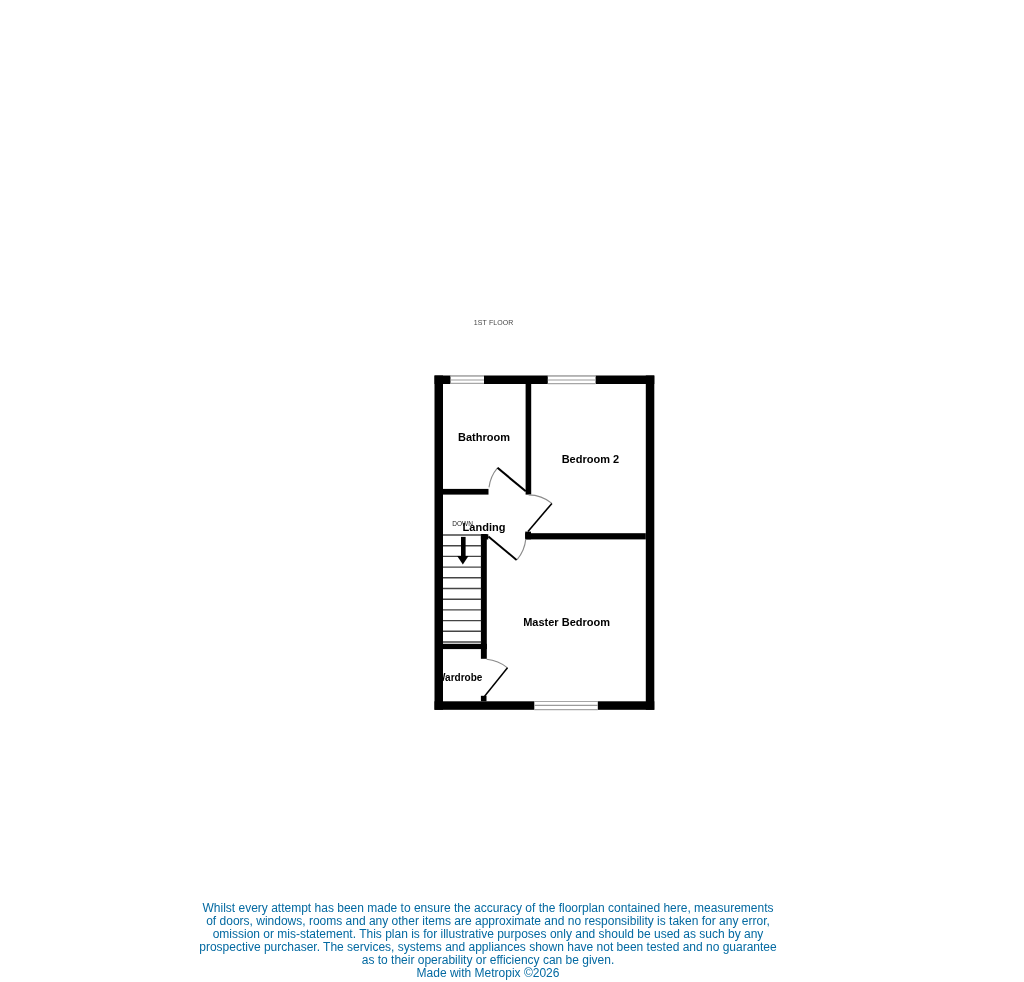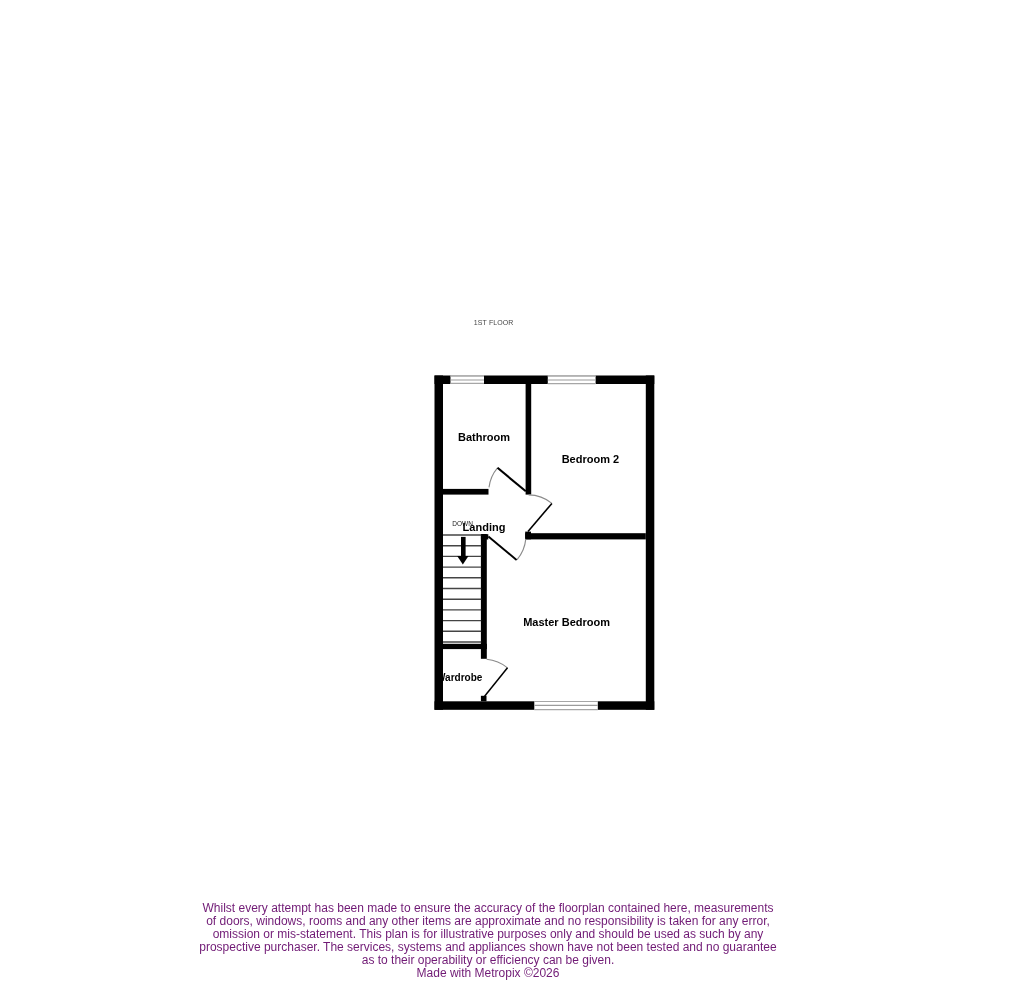--- a/index.html
+++ b/index.html
@@ -1,18 +1,18 @@
 <!DOCTYPE html>
 <html><head>
 <meta charset="utf-8">
 <style>
   html,body{margin:0;padding:0;background:#ffffff;width:1024px;height:982px;overflow:hidden;}
   body{font-family:"Liberation Sans", sans-serif;position:relative;}
   svg, .disc{transform:translateZ(0);}
-  .disc{position:absolute;left:0;top:901.7px;width:976px;text-align:center;font-size:12px;line-height:13.05px;color:#701a75;}
+  .disc{position:absolute;left:0;top:901.7px;width:976px;text-align:center;font-size:12px;line-height:13.05px;color:#0369a1;}
 </style>
 </head>
 <body>
 
 <svg width="1024" height="982" viewBox="0 0 1024 982" style="position:absolute;left:0;top:0;" xmlns="http://www.w3.org/2000/svg">
   <g fill="none" stroke="none">
 
     <rect x="443" y="384" width="82.6" height="104.9" fill="#fff"></rect>
 
     <rect x="531.2" y="384" width="114.6" height="149.2" fill="#fff"></rect>

